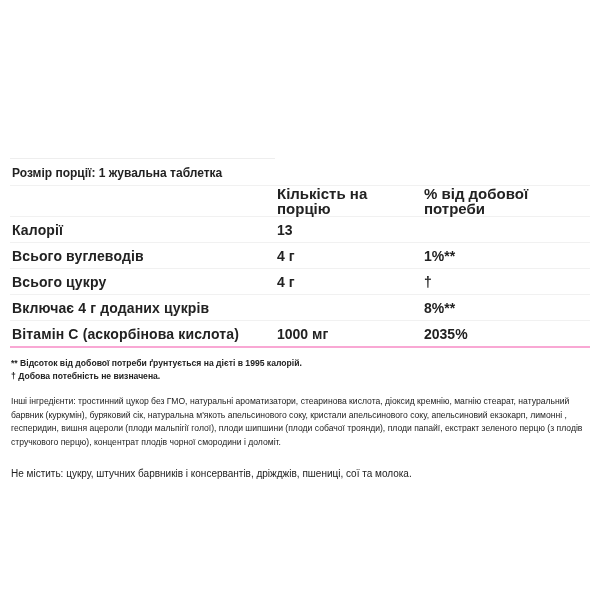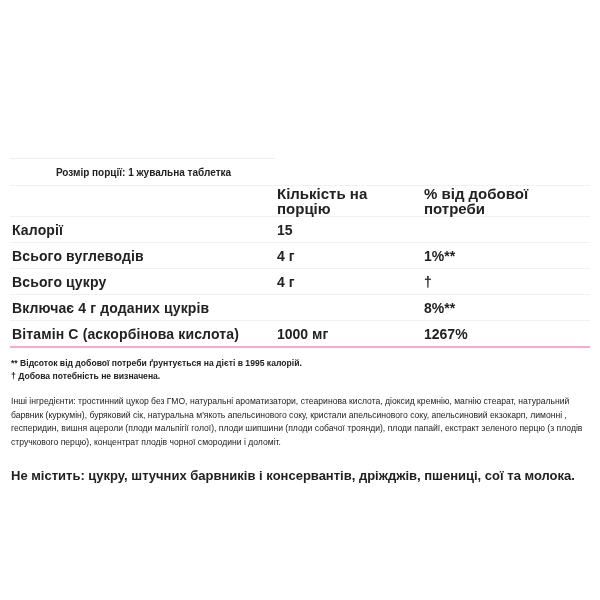--- a/index.html
+++ b/index.html
@@ -48,23 +48,22 @@
     line-height: 1;
   }
 
   .serving-row td {
     height: 24px;
     padding-top: 2px;
   }
   .serving-row td.serving-cell {
     border-top: 1px solid #eeeeee;
     font-weight: bold;
-    font-size: 10px;
+    font-size: 12px;
     padding-left: 2px;
-    text-align: center;
   }
 
   .head-row th {
     height: 26px;
     border-top: 1px solid #f1f1f1;
     border-bottom: 1px solid #f1f1f1;
     font-weight: bold;
     font-size: 15px;
     padding-left: 2px;
   }
@@ -102,22 +101,22 @@
     font-size: 8.6px;
     font-weight: normal;
     line-height: 1.62;
     color: #222222;
     text-align: left;
   }
 
   .free-of {
     margin: 16px 11px 3px 11px;
     width: 578px;
-    font-size: 13px;
-    font-weight: bold;
+    font-size: 10px;
+    font-weight: normal;
     line-height: 1.55;
     color: #222222;
   }
 </style>
 </head>
 <body>
 
 <div class="page">
 
   <div class="spacer-top"></div>
@@ -136,21 +135,21 @@
       </tr>
 
       <tr class="head-row">
         <th class="blank-head"></th>
         <th>Кількість на порцію</th>
         <th>% від добової потреби</th>
       </tr>
 
       <tr class="data-row">
         <td class="nutrient-name">Калорії</td>
-        <td>15</td>
+        <td>13</td>
         <td></td>
       </tr>
 
       <tr class="data-row">
         <td class="nutrient-name">Всього вуглеводів</td>
         <td>4 г</td>
         <td>1%**</td>
       </tr>
 
       <tr class="data-row">
@@ -161,21 +160,21 @@
 
       <tr class="data-row">
         <td class="nutrient-name">Включає 4 г доданих цукрів</td>
         <td></td>
         <td>8%**</td>
       </tr>
 
       <tr class="data-row">
         <td class="nutrient-name">Вітамін С (аскорбінова кислота)</td>
         <td>1000 мг</td>
-        <td>1267%</td>
+        <td>2035%</td>
       </tr>
     </tbody>
   </table>
 
   <div class="footnotes">
     <div>** Відсоток від добової потреби ґрунтується на дієті в 1995 калорій.</div>
     <div>† Добова потебність не визначена.</div>
   </div>
 
   <div class="ingredients">Інші інгредієнти: тростинний цукор без ГМО, натуральні ароматизатори, стеаринова кислота, діоксид кремнію, магнію стеарат, натуральний барвник (куркумін), буряковий сік, натуральна м'якоть апельсинового соку, кристали апельсинового соку, апельсиновий екзокарп, лимонні , гесперидин, вишня ацероли (плоди мальпігії голої), плоди шипшини (плоди собачої троянди), плоди папайї, екстракт зеленого перцю (з плодів стручкового перцю), концентрат плодів чорної смородини і доломіт.</div>

